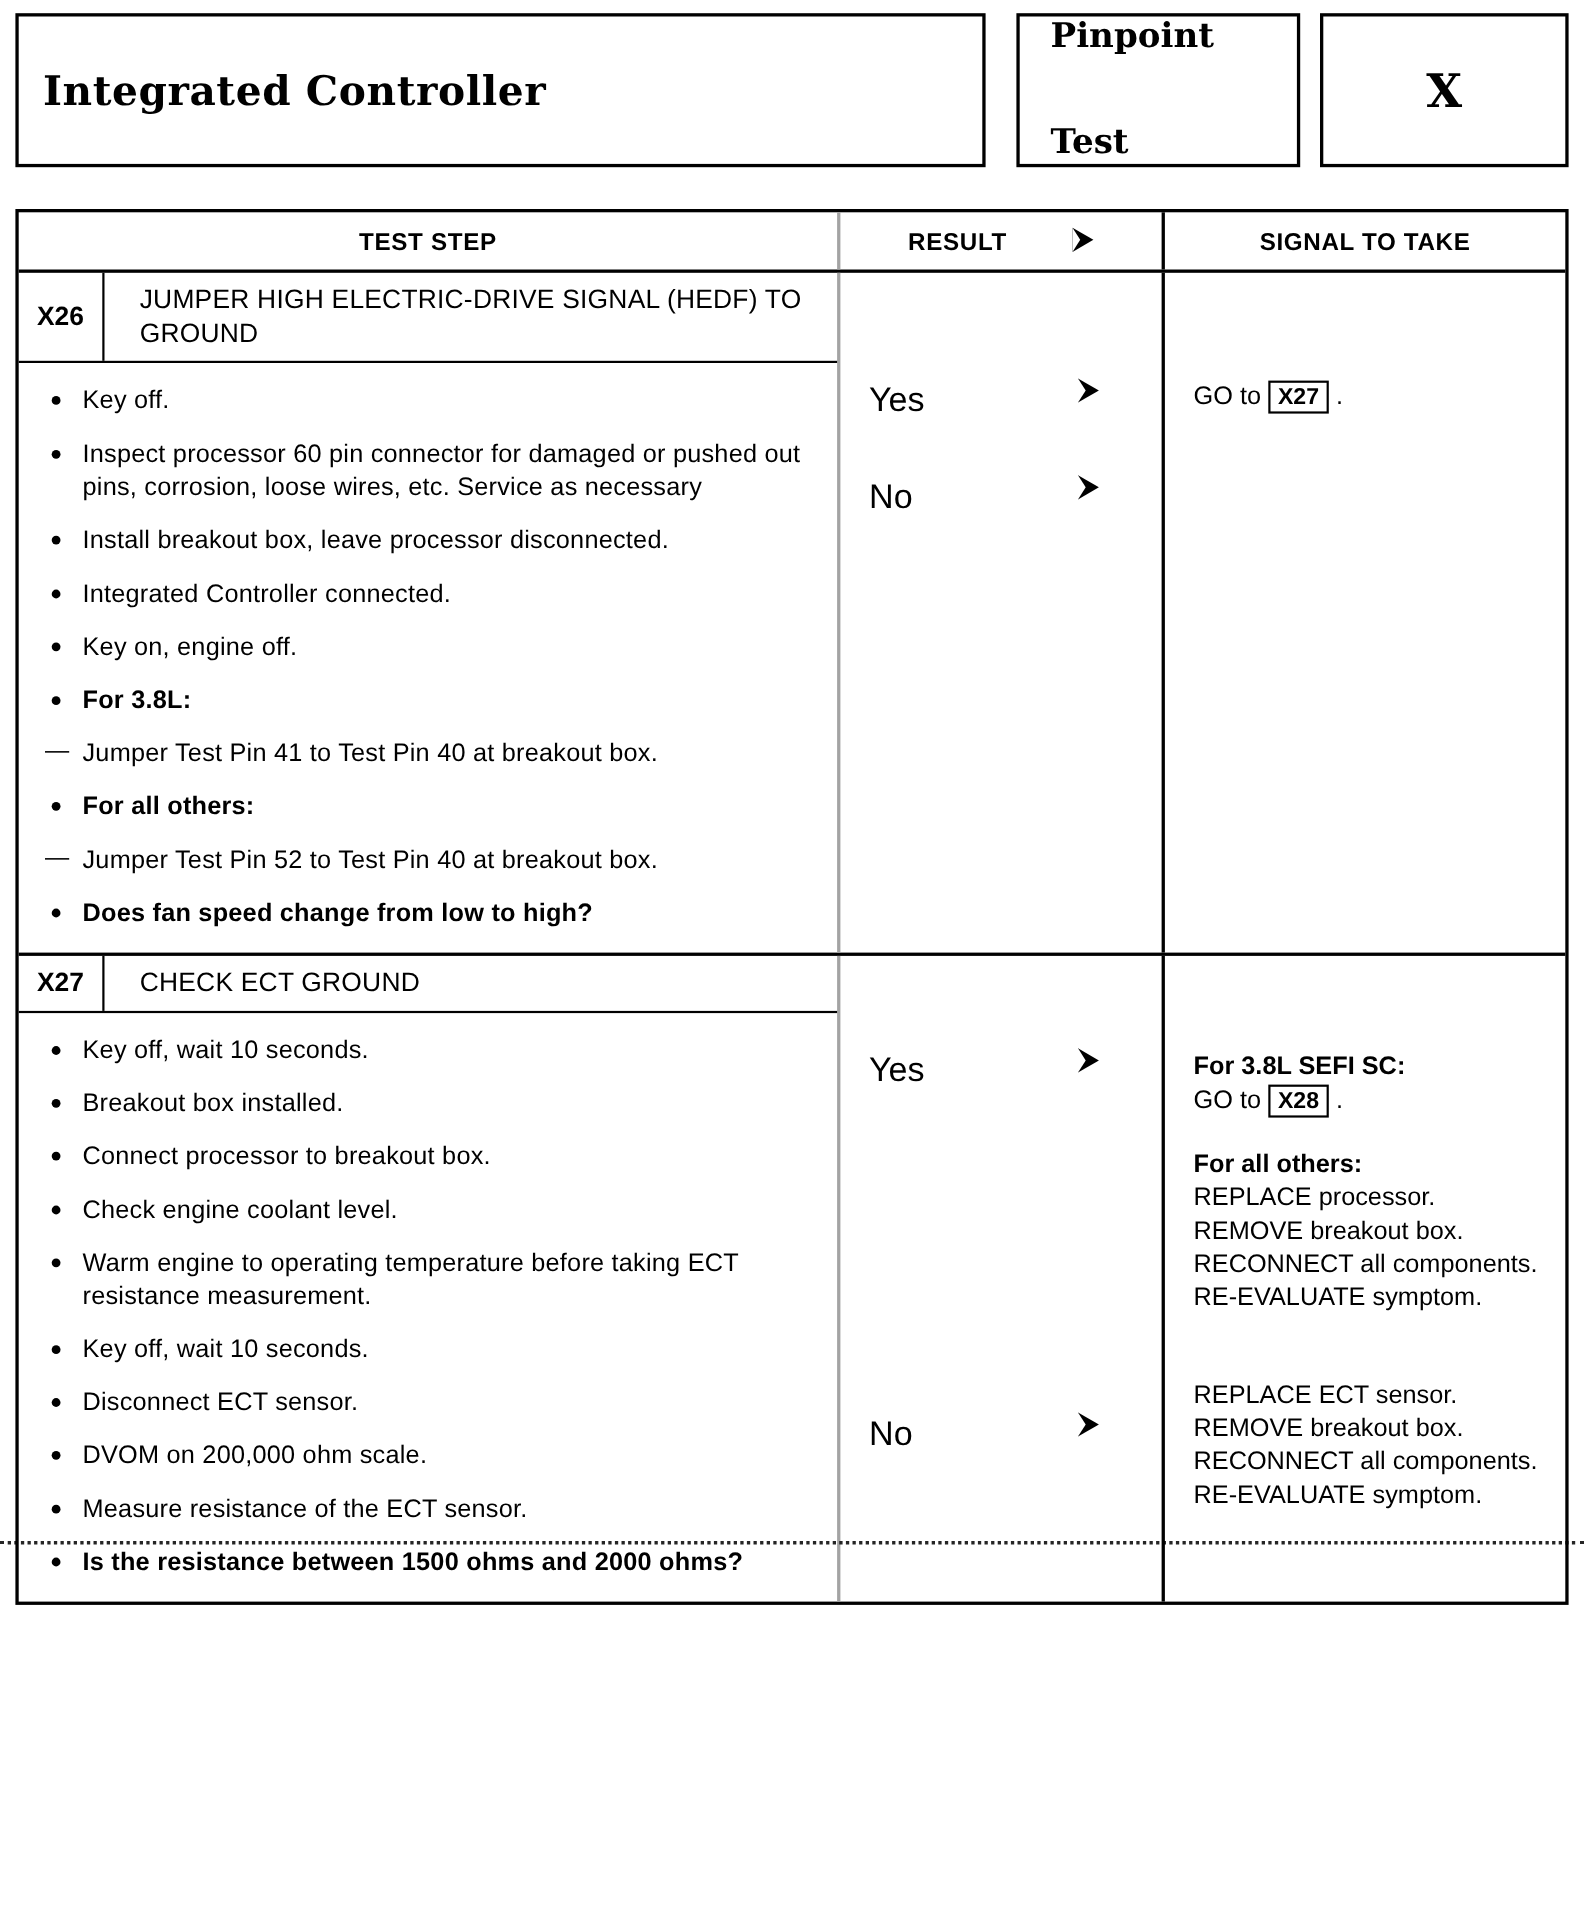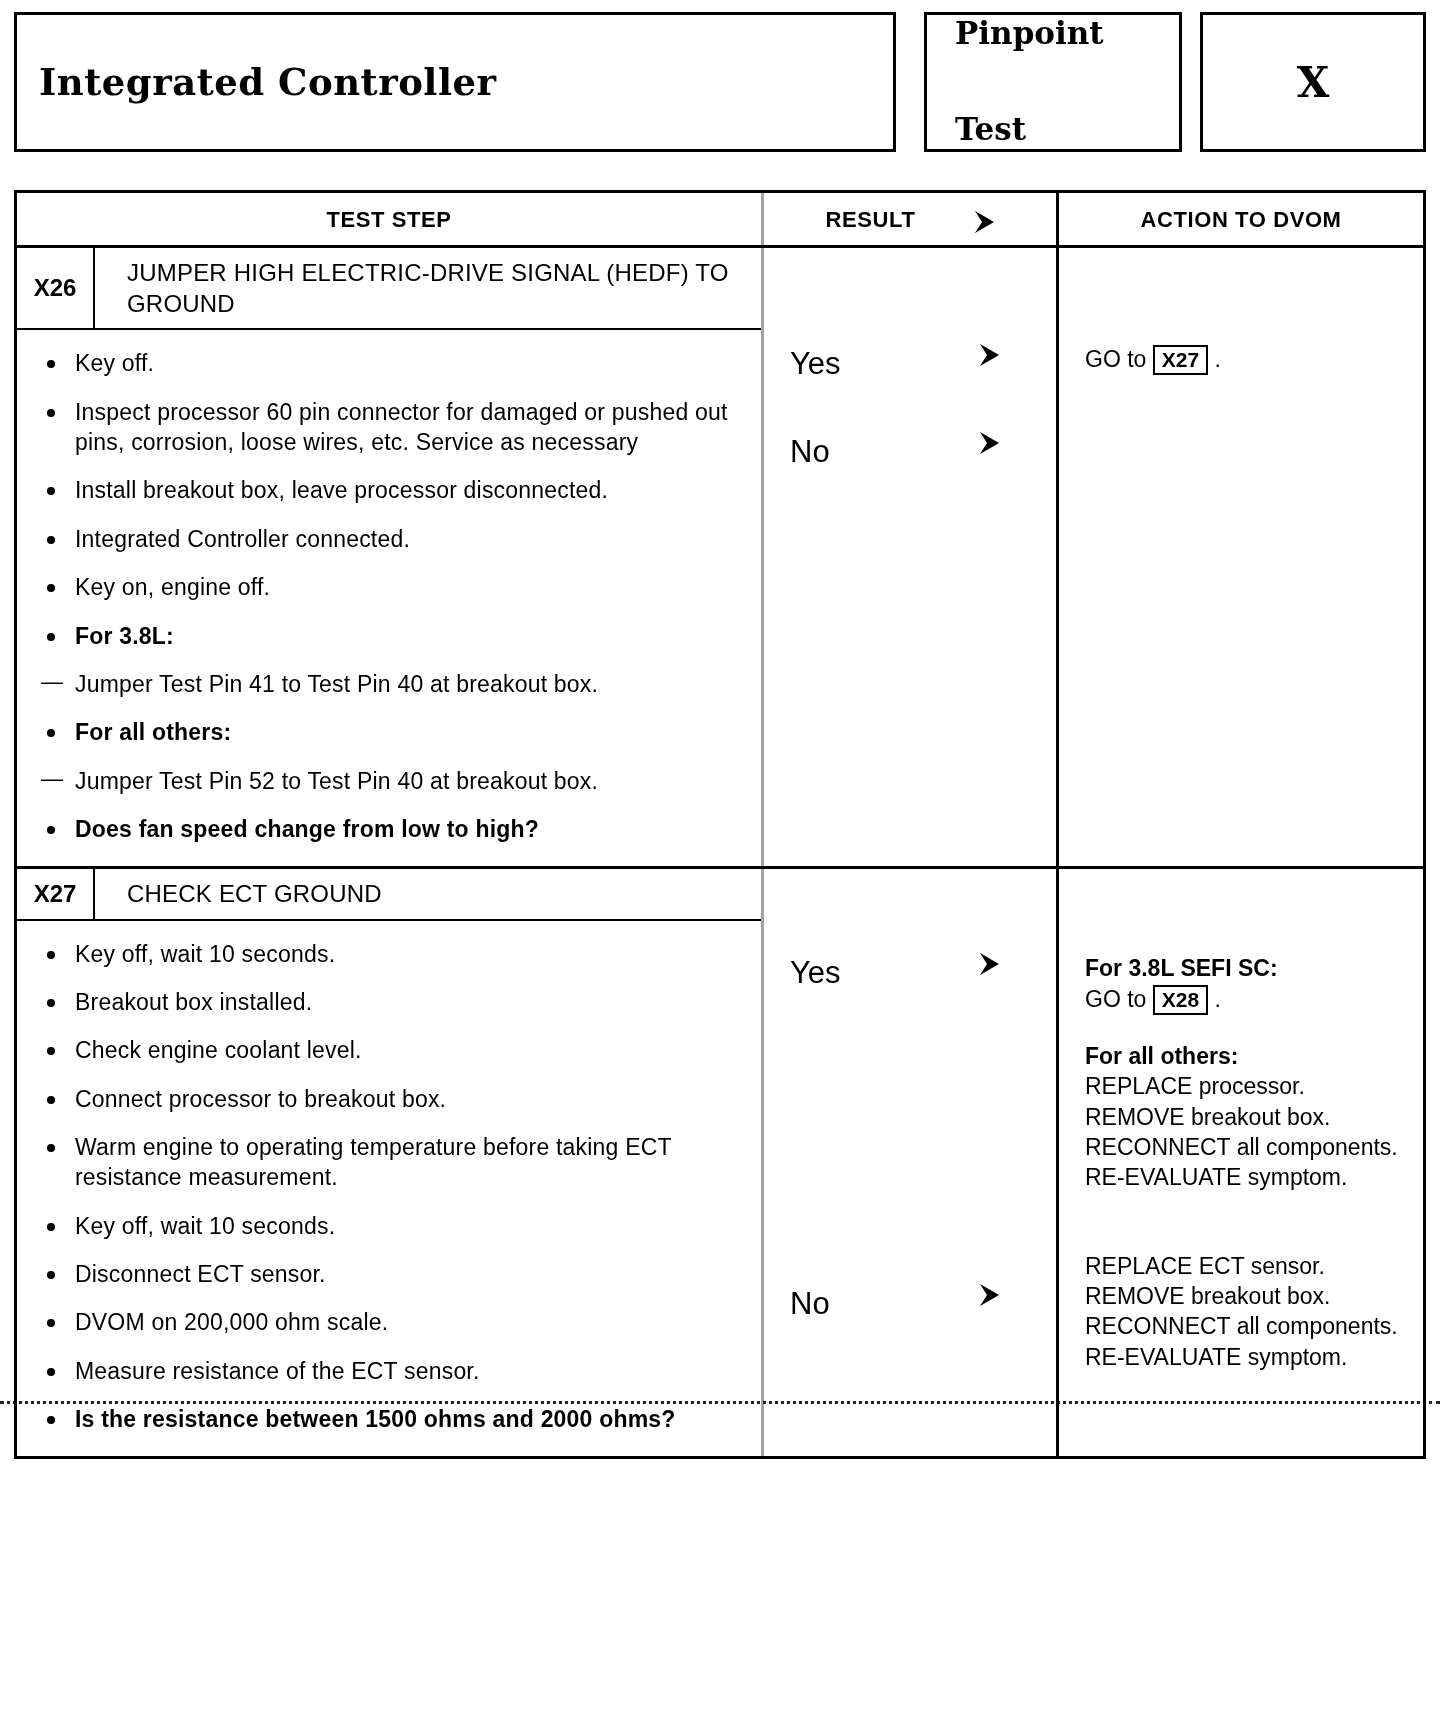--- a/index.html
+++ b/index.html
@@ -119,21 +119,21 @@
   .thead .cell {
     font-size: 22px;
     font-weight: bold;
     letter-spacing: 0.6px;
     text-align: center;
     padding: 14px 0 12px 0;
     position: relative;
   }
   .thead .col-result .cell {
     display: flex;
-    align-items: flex-end;
+    align-items: flex-start;
     justify-content: center;
     gap: 60px;
   }
 
   .tri {
     display: inline-block;
     width: 0;
     height: 0;
     border-top: 11px solid transparent;
     border-bottom: 11px solid transparent;
@@ -300,21 +300,21 @@
       <div class="col-step">
         <div class="cell">TEST STEP</div>
       </div>
       <div class="col-result">
         <div class="cell">
           <span>RESULT</span>
           <span class="tri"></span>
         </div>
       </div>
       <div class="col-action">
-        <div class="cell">ACTION TO DVOM</div>
+        <div class="cell">SIGNAL TO TAKE</div>
       </div>
     </div>
 
     <div class="section">
       <div class="body-row">
         <div class="col-step">
           <div class="step-banner">
             <div class="step-id">X26</div>
             <div class="step-heading">JUMPER HIGH ELECTRIC-DRIVE SIGNAL (HEDF) TO GROUND</div>
           </div>
@@ -367,22 +367,22 @@
       <div class="body-row">
         <div class="col-step">
           <div class="step-banner">
             <div class="step-id">X27</div>
             <div class="step-heading">CHECK ECT GROUND</div>
           </div>
           <div class="step-body">
             <ul class="bullets">
               <li class="bullet">Key off, wait 10 seconds.</li>
               <li class="bullet">Breakout box installed.</li>
+              <li class="bullet">Connect processor to breakout box.</li>
               <li class="bullet">Check engine coolant level.</li>
-              <li class="bullet">Connect processor to breakout box.</li>
               <li class="bullet">Warm engine to operating temperature before taking ECT resistance measurement.</li>
               <li class="bullet">Key off, wait 10 seconds.</li>
               <li class="bullet">Disconnect ECT sensor.</li>
               <li class="bullet">DVOM on 200,000 ohm scale.</li>
               <li class="bullet">Measure resistance of the ECT sensor.</li>
               <li class="bullet bold">Is the resistance between 1500 ohms and 2000 ohms?</li>
             </ul>
           </div>
         </div>
 

